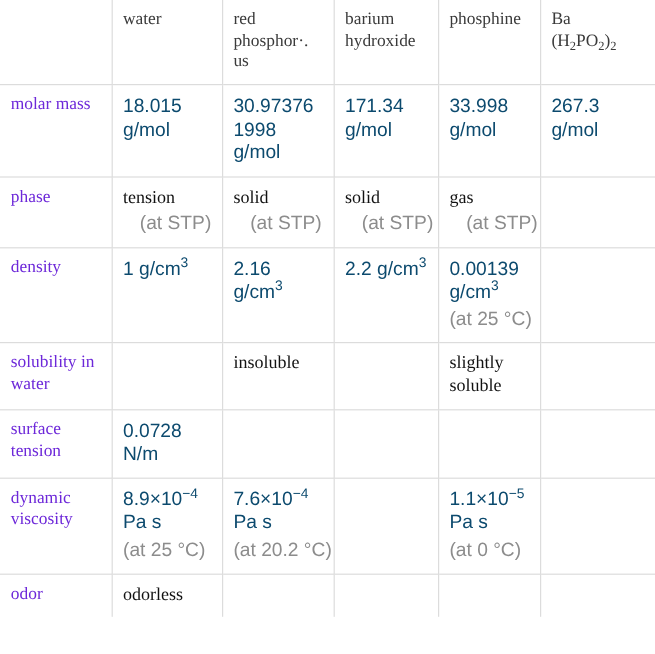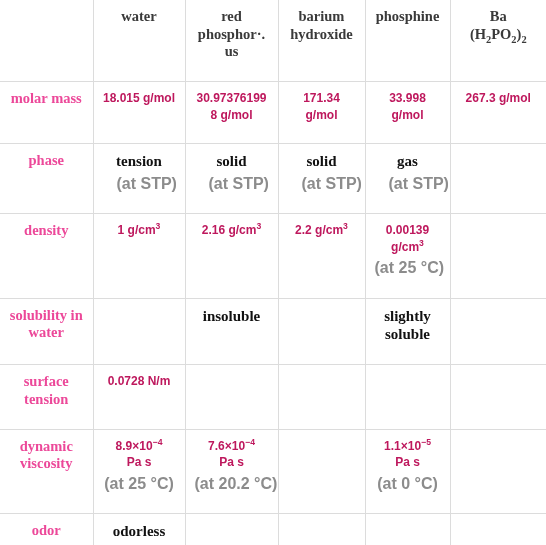--- a/index.html
+++ b/index.html
@@ -23,24 +23,24 @@
   table.props col.c-1     { width: 92px; }
   table.props col.c-2     { width: 93px; }
   table.props col.c-3     { width: 87px; }
   table.props col.c-4     { width: 85px; }
   table.props col.c-5     { width: 96px; }
 
   table.props td, table.props th {
     border: 1px solid #dcdcdc;
     border-left: none;
     border-top: none;
-    padding: 8px 9px 20px 9px;
+    padding: 8px 9px 9px 9px;
     vertical-align: top;
-    text-align: center;
-    font-weight: bold;
+    text-align: left;
+    font-weight: normal;
     line-height: 1.22;
     word-wrap: break-word;
     overflow-wrap: break-word;
   }
   table.props tr > td:last-child,
   table.props tr > th:last-child {
     border-right: none;
   }
   table.props tr:last-child > td {
     border-bottom: none;
@@ -55,42 +55,42 @@
     vertical-align: middle;
     padding: 7px 6px;
     line-height: 1.2;
   }
   th.corner { border-right: 1px solid #dcdcdc; }
 
   
   td.rowhead {
     font-family: "Liberation Serif", serif;
     font-size: 14.5px;
-    color: #ec4899;
+    color: #6d28d9;
     line-height: 1.2;
     padding-top: 9px;
   }
 
   
   td.val {
     font-family: "Liberation Sans", sans-serif;
     font-size: 13.5px;
     color: #1a1a1a;
   }
   
   .word {
     font-family: "Liberation Serif", serif;
     font-size: 15px;
     color: #111111;
     line-height: 1.25;
   }
   .num {
     font-family: "Liberation Sans", sans-serif;
-    font-size: 12px;
-    color: #be185d;
+    font-size: 16px;
+    color: #0c4a6e;
     margin-top: 16px;
   }
   .note {
     display: block;
     font-family: "Liberation Sans", sans-serif;
     font-size: 16px;
     color: #8c8c8c;
     margin-top: 3px;
     white-space: nowrap;
   }

